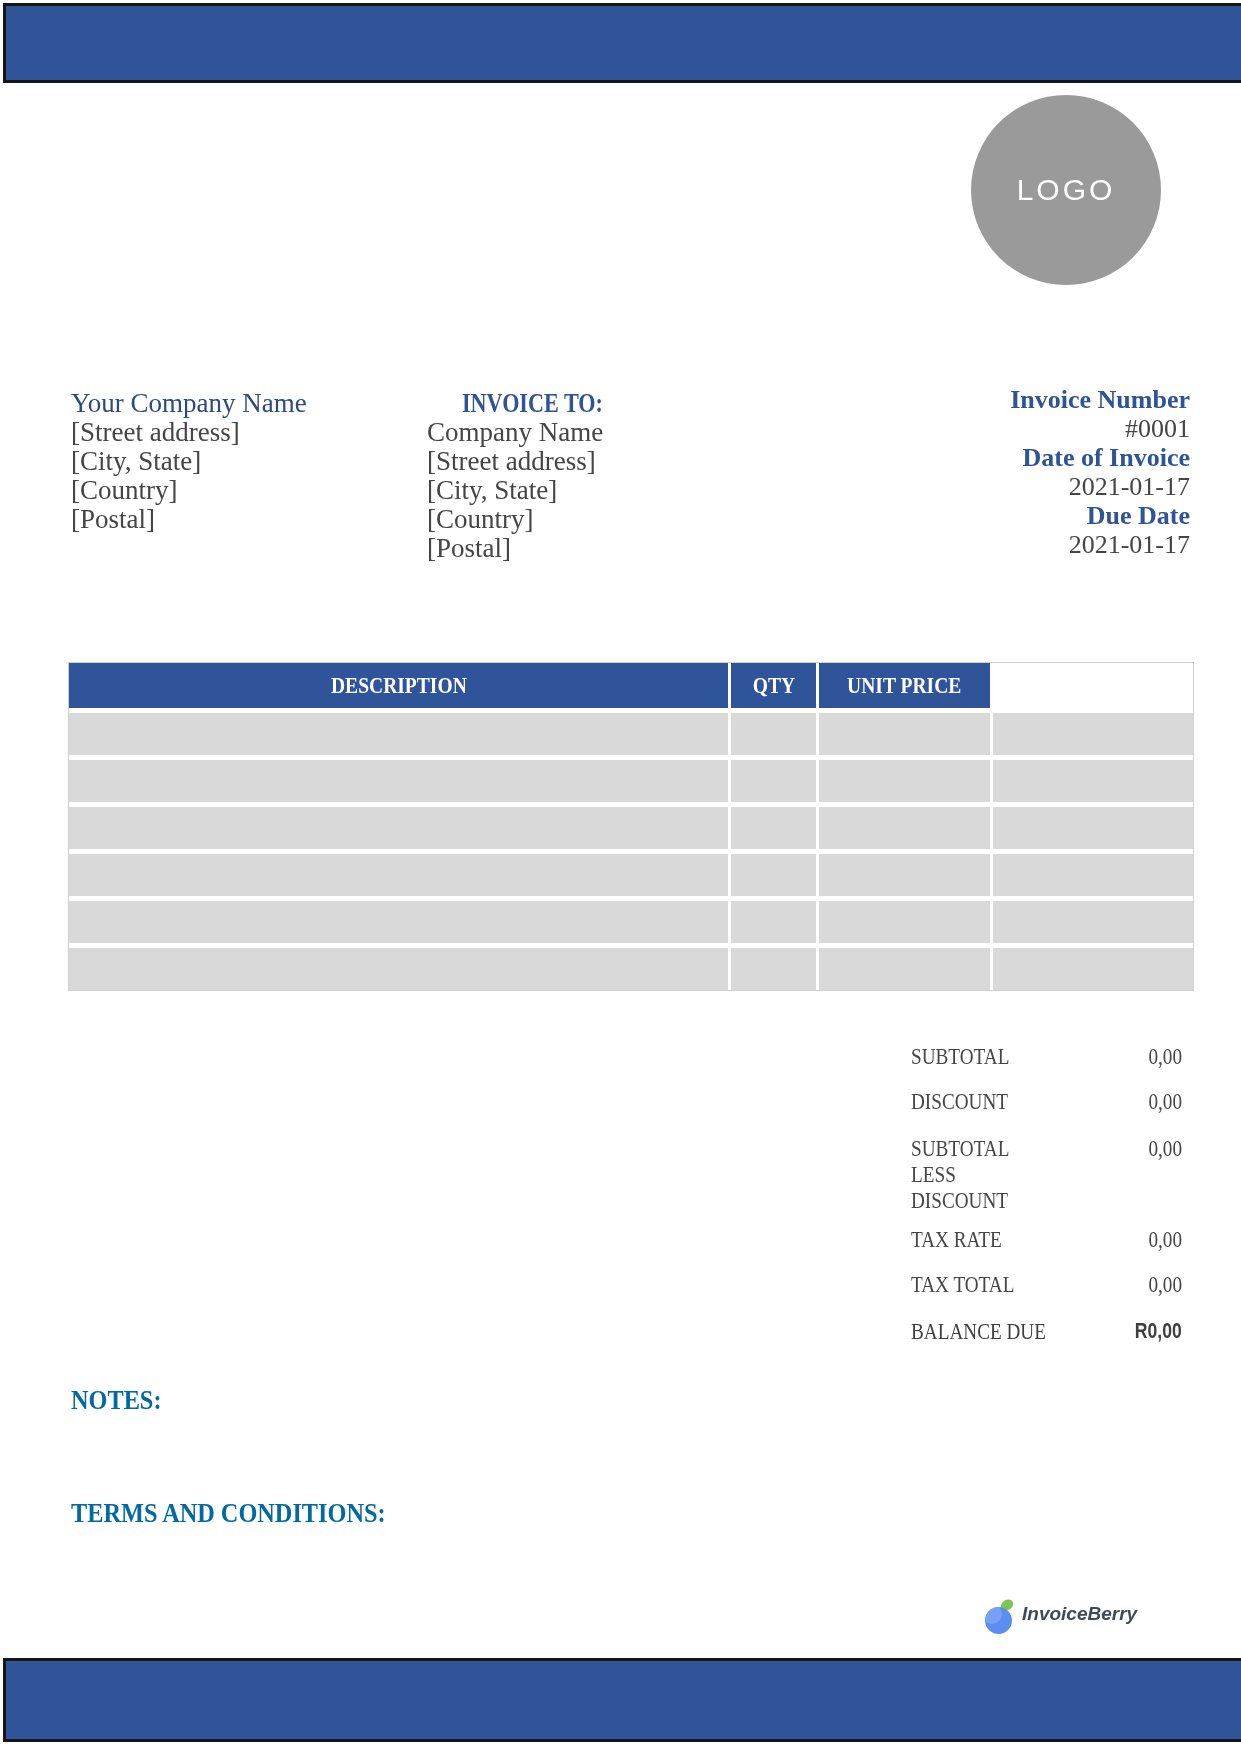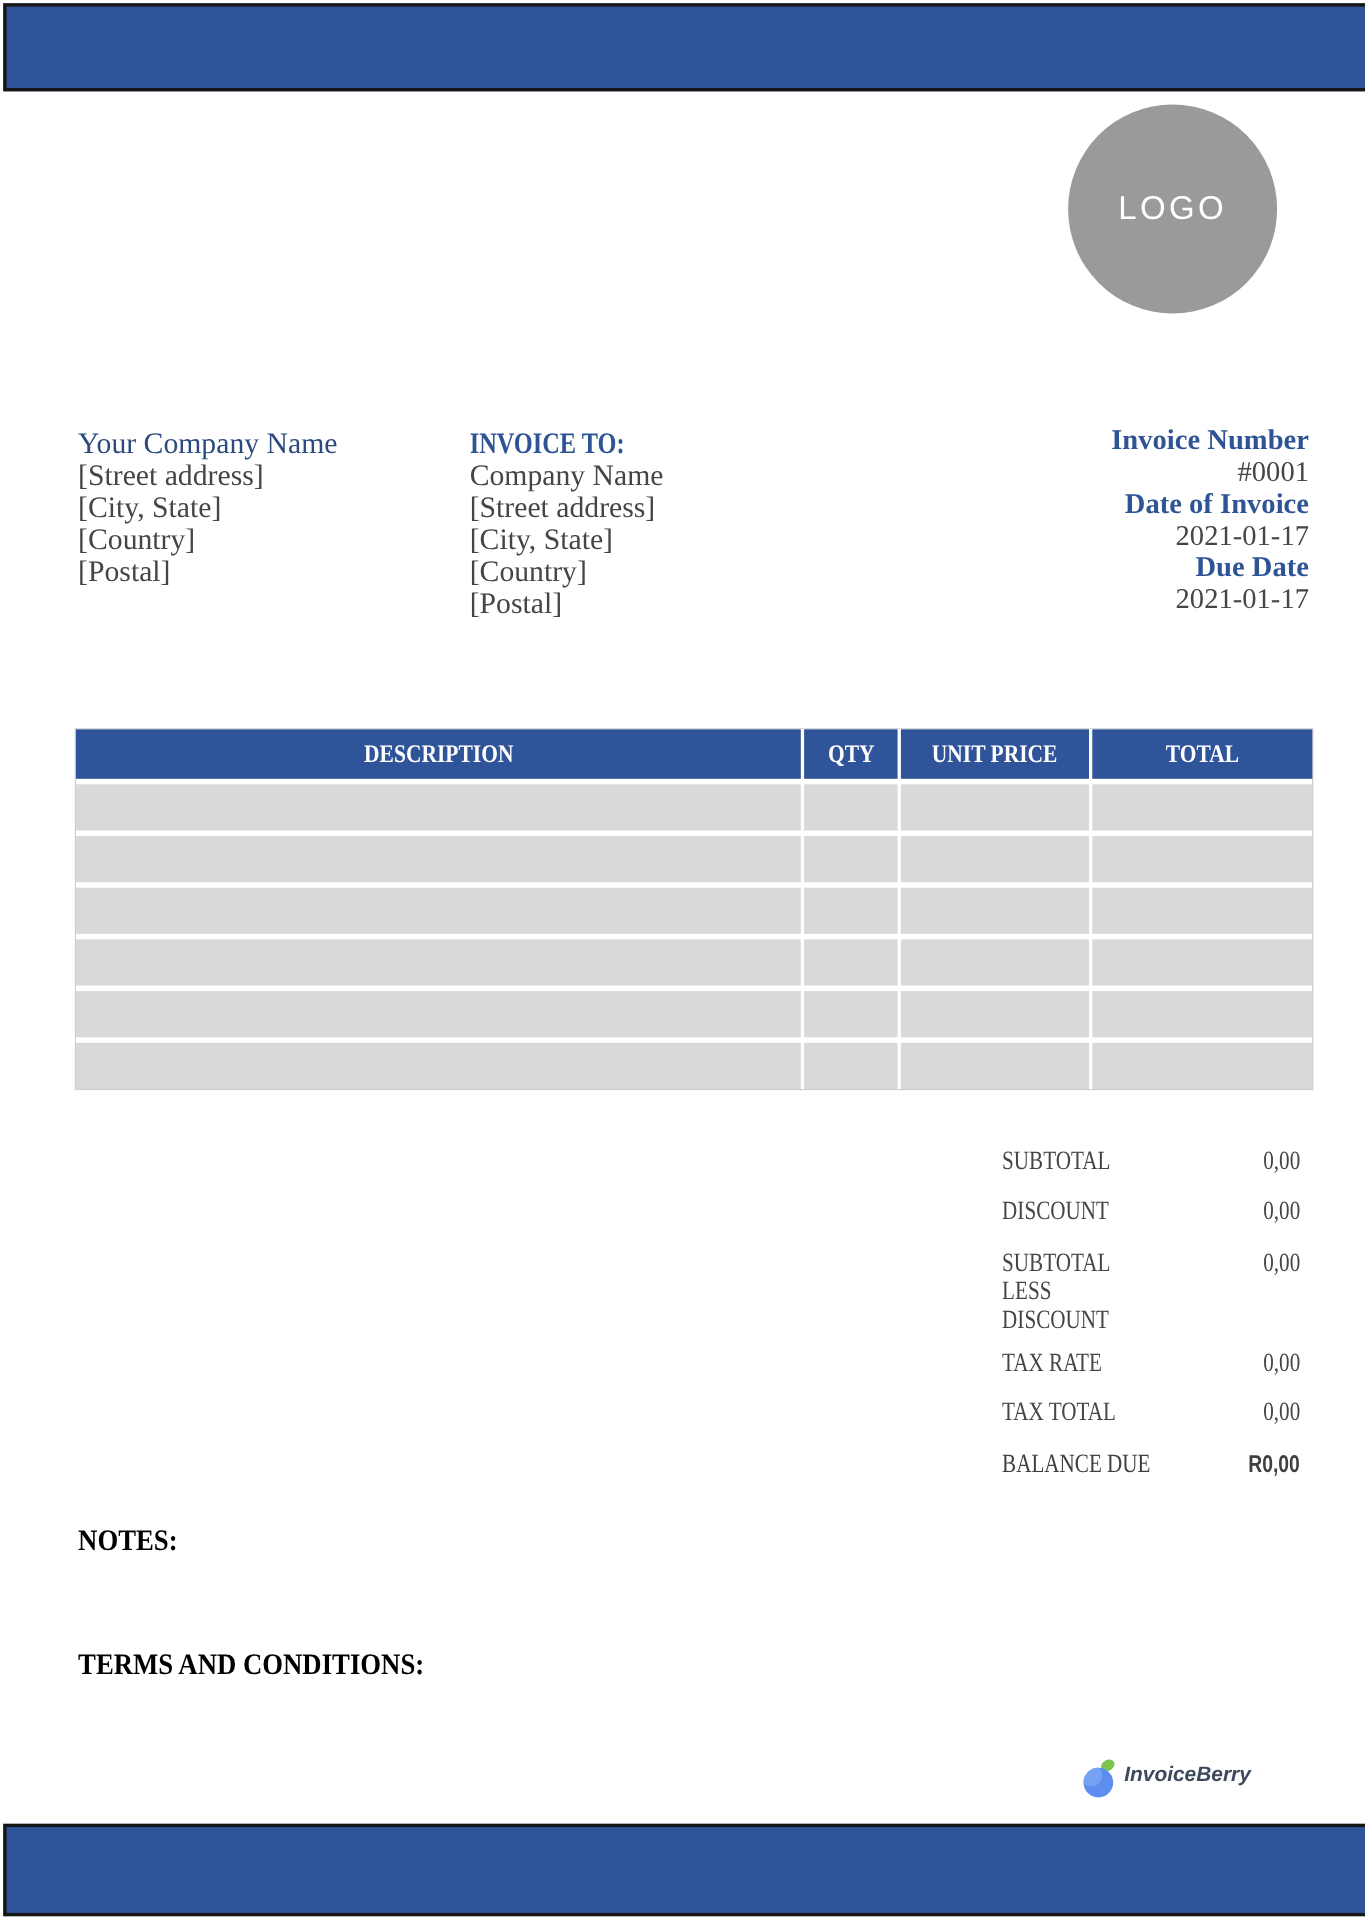--- a/index.html
+++ b/index.html
@@ -36,21 +36,21 @@
   .logo-circle span {
     font-family:"Liberation Sans","DejaVu Sans",sans-serif;
     font-size:30px; letter-spacing:3px; color:#fff;
   }
 
   
   .addr { position:absolute; top:389px; font-size:27px; line-height:29px; }
   .addr.from { left:71px; }
   .addr.to   { left:427px; }
   .addr .co-name { color:var(--company-blue,#2B4A7E); }
-  .addr .blue-label { color:var(--label-blue,#2F5496); font-weight:bold; }
+  .addr .blue-label { color:var(--label-blue,#2F5496); font-weight:bold;margin-left:35px; }
   .addr .blue-label .cond { display:inline-block; transform:scaleX(.82); transform-origin:left top; }
   .addr .line { color:var(--text-gray,#454545); }
 
   .meta {
     position:absolute; right:51px; top:385px; text-align:right;
     font-size:26px; line-height:29px; white-space:nowrap;
   }
   .meta .m-label { color:var(--label-blue,#2F5496); font-weight:bold; }
   .meta .m-value { color:var(--text-gray,#454545); }
 
@@ -77,21 +77,21 @@
   .totals-row.grand .t-label { font-weight:normal; color:#3F3F3F; }
   .totals-row.grand .t-value {
     font-family:"Liberation Sans","DejaVu Sans",sans-serif;
     font-weight:bold; font-size:22px; color:#3F3F3F;
   }
   .tr0 { top:1043px; } .tr1 { top:1088px; } .tr2 { top:1135px; }
   .tr3 { top:1226px; } .tr4 { top:1271px; } .tr5 { top:1318px; }
 
   
   .section-heading {
-    position:absolute; left:71px; font-size:27px; font-weight:bold; color:#000000;
+    position:absolute; left:71px; font-size:27px; font-weight:bold; color:#0369a1;
     white-space:nowrap;
   }
   .section-heading .cond { display:inline-block; transform:scaleX(.9); transform-origin:left top; }
   .section-heading.notes { top:1385px; }
   .section-heading.terms { top:1498px; }
 
   
   .brand { position:absolute; left:981px; top:1596px; height:42px; }
   .brand svg { position:absolute; left:0; top:0; }
   .brand .brand-text {
@@ -141,23 +141,20 @@
   <div class="items-table">
     <div class="tgrid thead">
       <div class="th">
           <span>DESCRIPTION</span>
         </div>
       <div class="th">
           <span>QTY</span>
         </div>
       <div class="th">
           <span>UNIT PRICE</span>
-        </div>
-      <div class="th">
-          <span>TOTAL</span>
         </div>
     </div>
     <div class="tgrid trow">
       <div class="td"></div>
       <div class="td"></div>
       <div class="td"></div>
       <div class="td"></div>
     </div>
     <div class="tgrid trow">
       <div class="td"></div>

